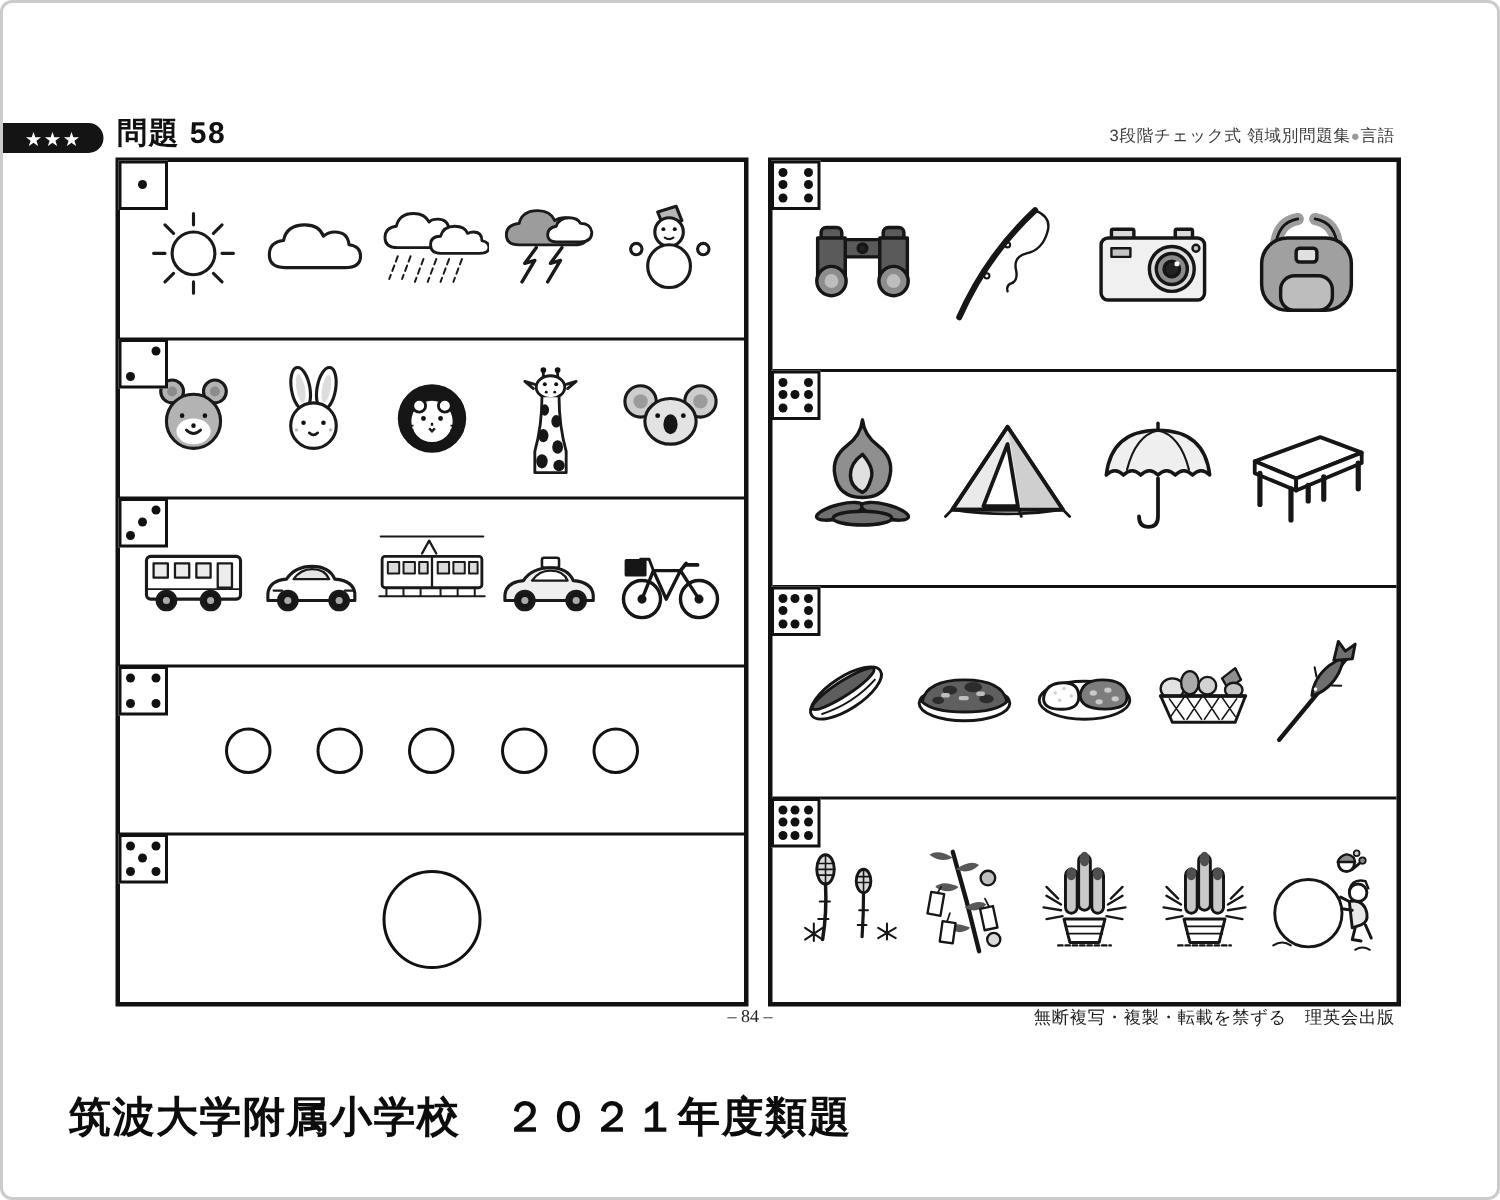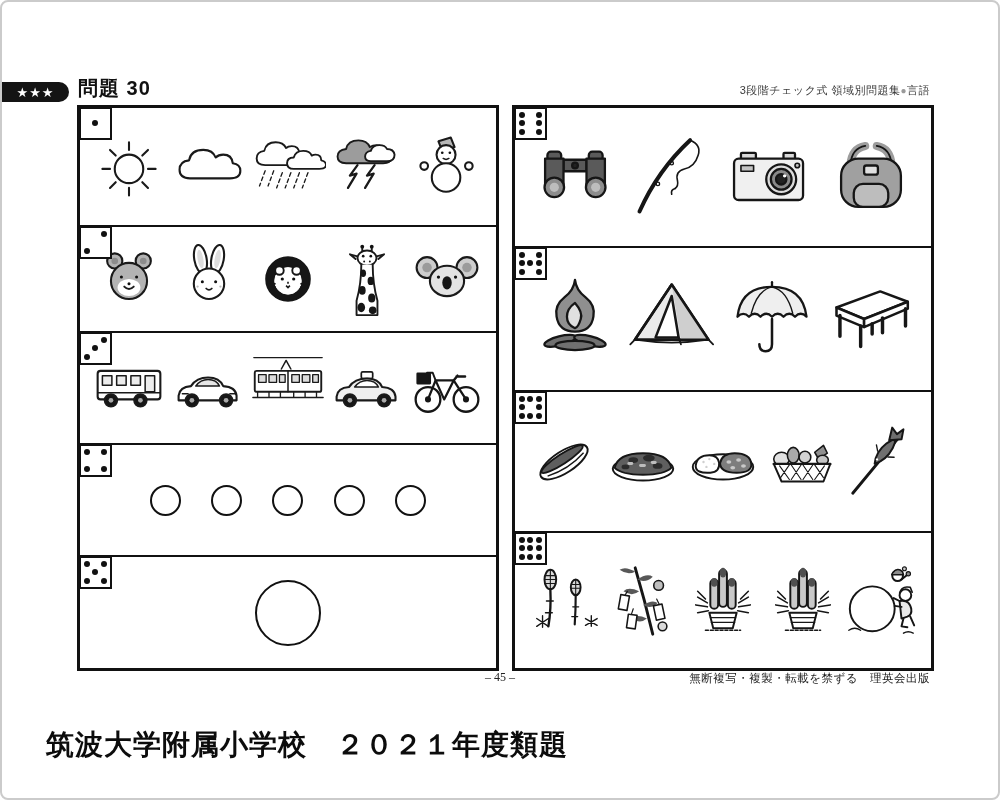--- a/index.html
+++ b/index.html
@@ -42,21 +42,21 @@
   .school-title{position:absolute;left:44px;top:724px;font-size:28px;font-weight:600;letter-spacing:1px;color:#0c0c0c;}
 </style>
 </head>
 <body>
 
 <div class="page">
 
   <div class="stars-banner">
     <span>★★★</span>
   </div>
-  <div class="problem-title">問題 30</div>
+  <div class="problem-title">問題 58</div>
   <div class="series">
     <span>3段階チェック式 領域別問題集</span><span class="bullet">●</span><span>言語</span>
   </div>
 
   <div class="box left">
 
     <div class="vrow" style="flex-basis:117px">
       <div class="die">
           <i></i>
           <i></i>
@@ -678,17 +678,17 @@
                 <path d="M62 58l-2 8 6 1M69 56l4 9" stroke-width="2"></path>
                 <path d="M6 70q6-4 12 0M62 73q5-3 10 0" stroke-width="1.4"></path>
               </g>
             </svg>
           </span>
       </div>
     </div>
 
   </div>
 
-  <div class="page-number">– 45 –</div>
+  <div class="page-number">– 84 –</div>
   <div class="copyright">無断複写・複製・転載を禁ずる　理英会出版</div>
   <div class="school-title">筑波大学附属小学校　２０２１年度類題</div>
 
 </div>
 
 </body></html>

